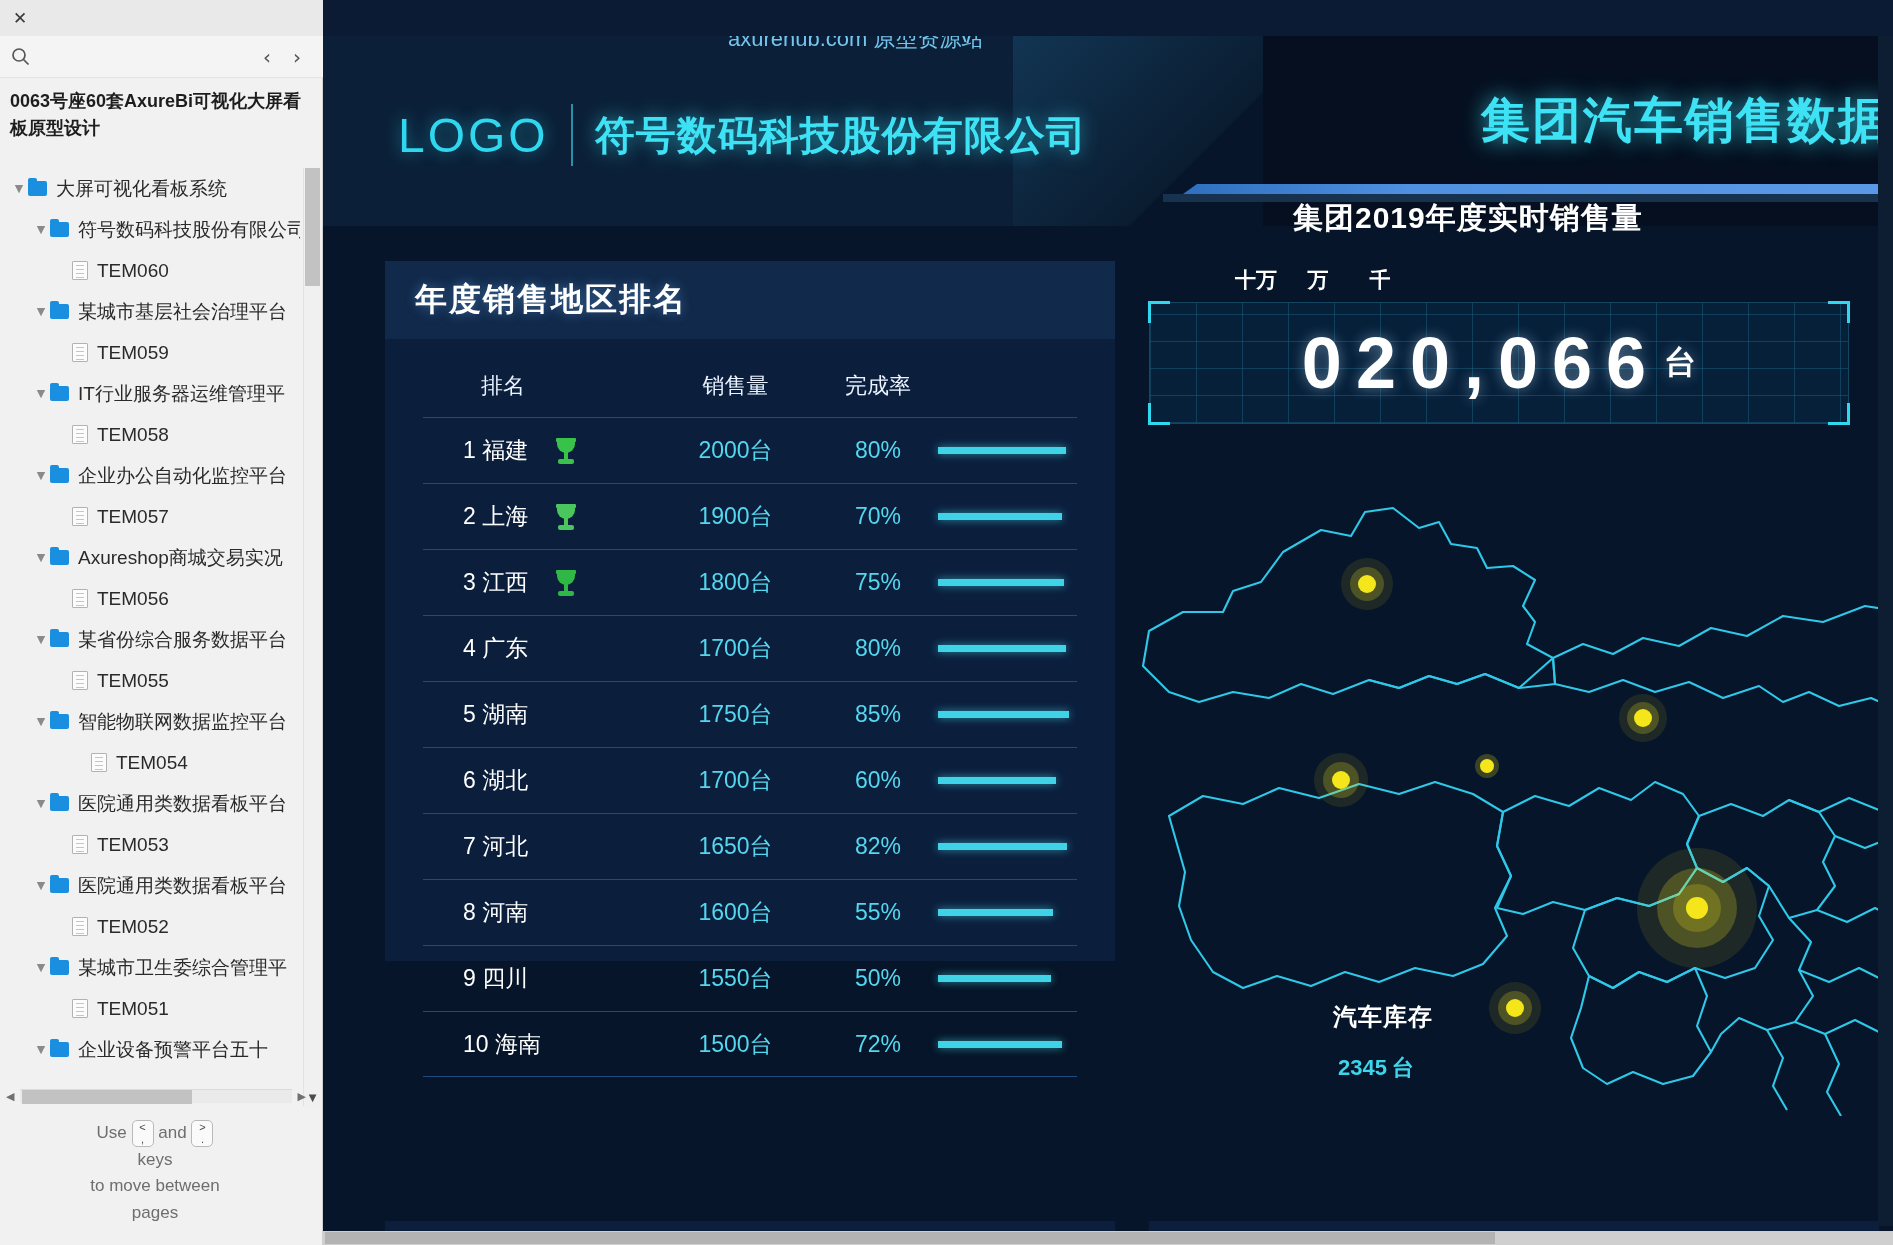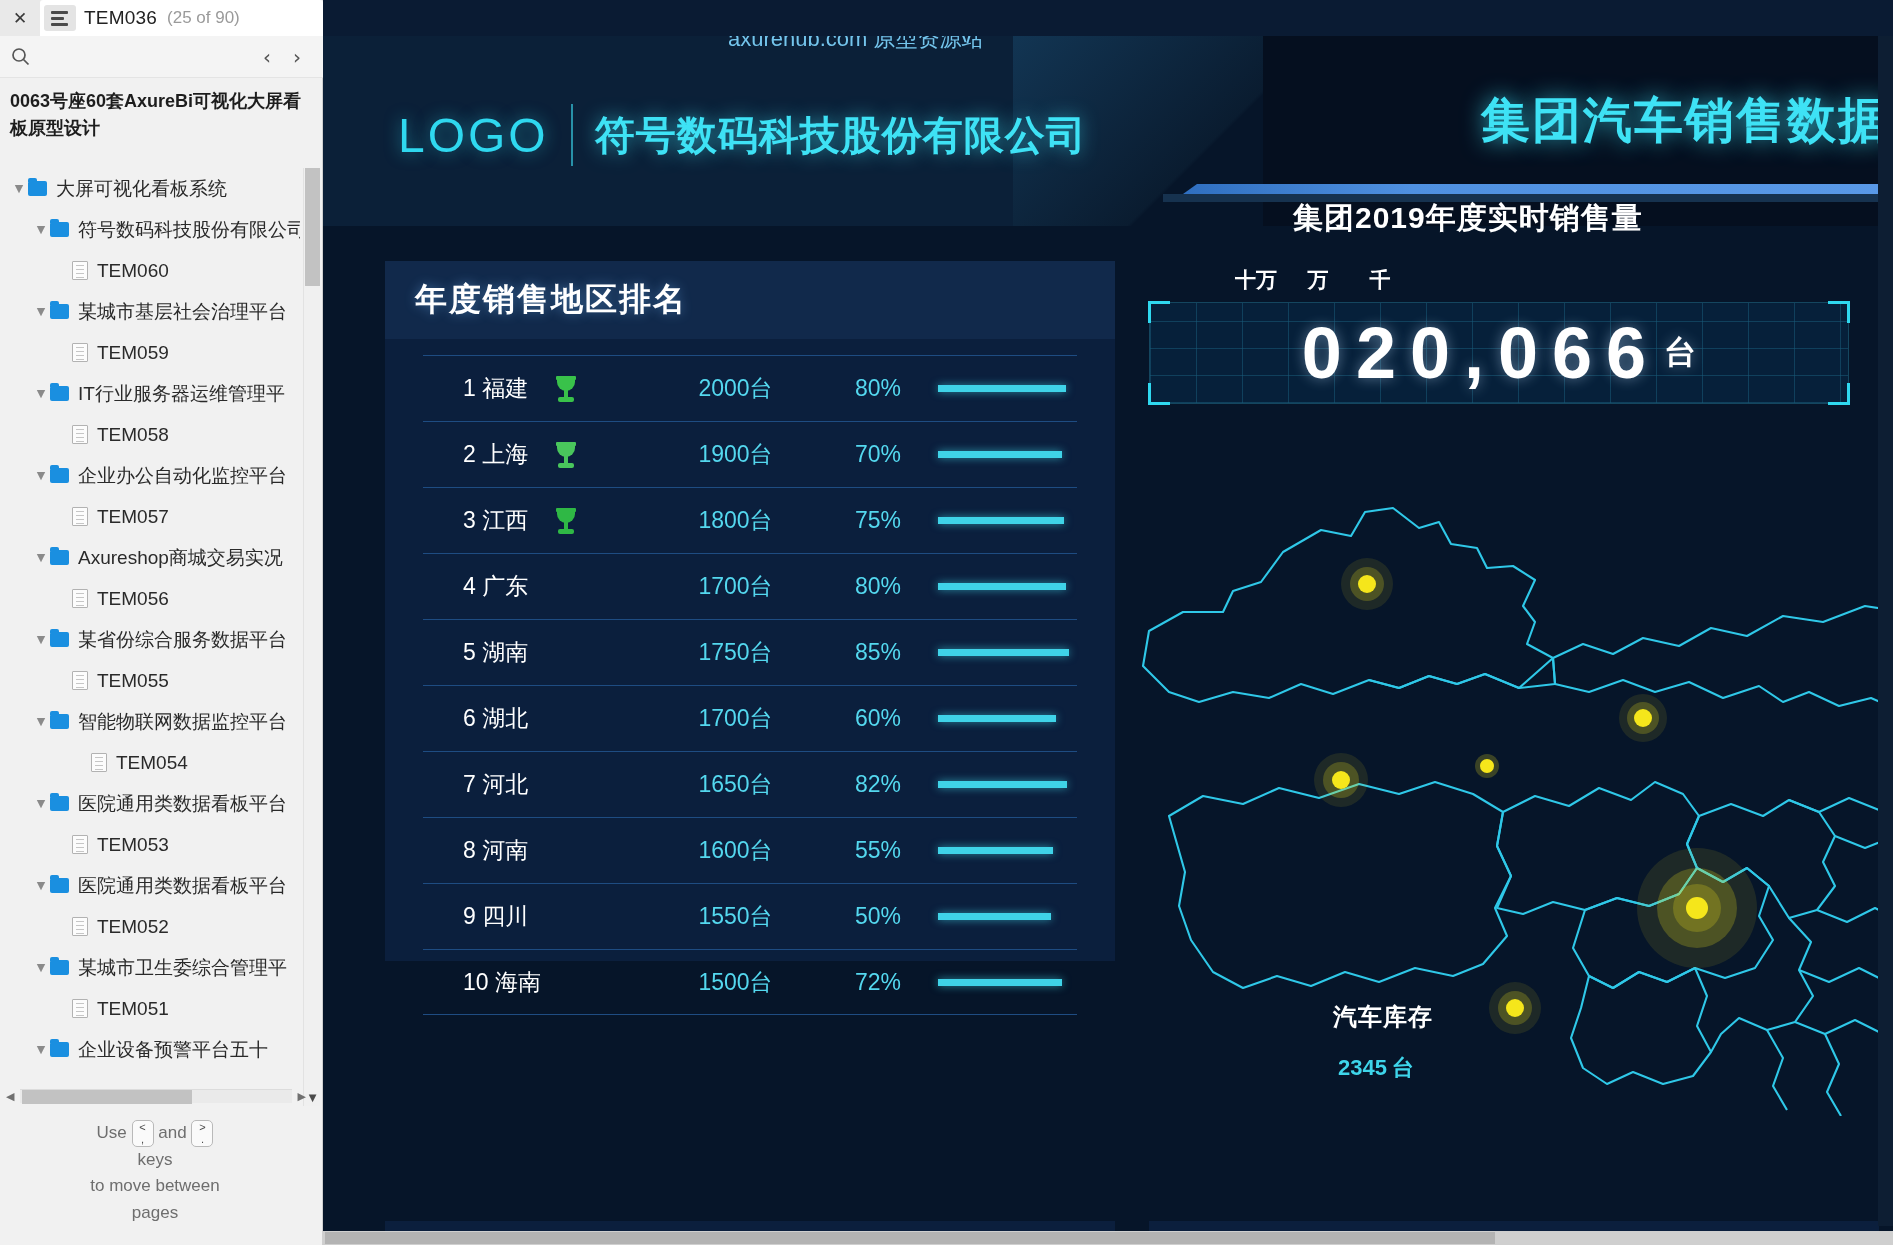--- a/index.html
+++ b/index.html
@@ -238,21 +238,21 @@
 
   
   #counter-zone { position: absolute; left: 826px; top: 230px; width: 700px; }
   #counter-units {
     display: flex; gap: 0; padding-left: 76px; margin-bottom: 8px;
   }
   .unit-lbl {
     font-size: 21px; font-weight: bold; color: #ffffff; width: 62px; text-align: center;
   }
   #counter-box {
-    position: relative; height: 102px; border: 1px solid #14465f;
+    position: relative; height: 122px; border: 1px solid #14465f;
     background:
       repeating-linear-gradient(90deg, rgba(24,90,120,.55) 0 1px, transparent 1px 46px),
       repeating-linear-gradient(0deg, rgba(24,90,120,.55) 0 1px, transparent 1px 27px),
       #06203a;
   }
   .corner { position: absolute; width: 22px; height: 22px; border: 3px solid #2fd8ef; }
   .c-tl { left: -2px; top: -2px; border-right: none; border-bottom: none; }
   .c-tr { right: -2px; top: -2px; border-left: none; border-bottom: none; }
   .c-bl { left: -2px; bottom: -2px; border-right: none; border-top: none; }
   .c-br { right: -2px; bottom: -2px; border-left: none; border-top: none; }
@@ -318,29 +318,20 @@
 </style>
 </head>
 <body>
 
 <div id="root">
 
   <div id="player-chrome">
 
     <div id="tabbar">
       <div id="tab-close">✕</div>
-      <div id="tab-active">
-        <div class="hamburger">
-            <i></i>
-            <i></i>
-            <i></i>
-          </div>
-        <span id="tab-title">TEM036</span>
-        <span id="tab-count">(25 of 90)</span>
-      </div>
     </div>
 
     <div id="panel-toolbar">
       <div id="search-icon-btn">
         <svg width="19" height="19" viewBox="0 0 19 19" fill="none" stroke-width="1.7">
           <circle cx="8" cy="8" r="6"></circle>
             <line x1="12.5" y1="12.5" x2="17.5" y2="17.5"></line>
         </svg>
       </div>
       <div id="nav-arrows">
@@ -514,20 +505,26 @@
 
         <div id="main-title">集团汽车销售数据实时监控</div>
         <div id="watermark">axurehub.com 原型资源站</div>
       </div>
 
       <div id="rank-panel">
         <div id="rank-head">
           <div id="rank-title">年度销售地区排名</div>
         </div>
         <div id="rank-body">
+          <div class="rank-header-row">
+            <div class="c-rank">排名</div>
+            <div class="c-sales">销售量</div>
+            <div class="c-rate">完成率</div>
+            <div class="c-bar"></div>
+          </div>
           <div id="rank-rows">
               <div class="rank-row">
                 <div class="c-rank">
                   <span>1 福建</span>
                   <span class="medal">
                     <span class="bar" style="background:#39c24a"></span>
                     <span class="cup" style="background:#39c24a"></span>
                     <span class="stem" style="background:#39c24a"></span>
                     <span class="base" style="background:#39c24a"></span>
                   </span>

